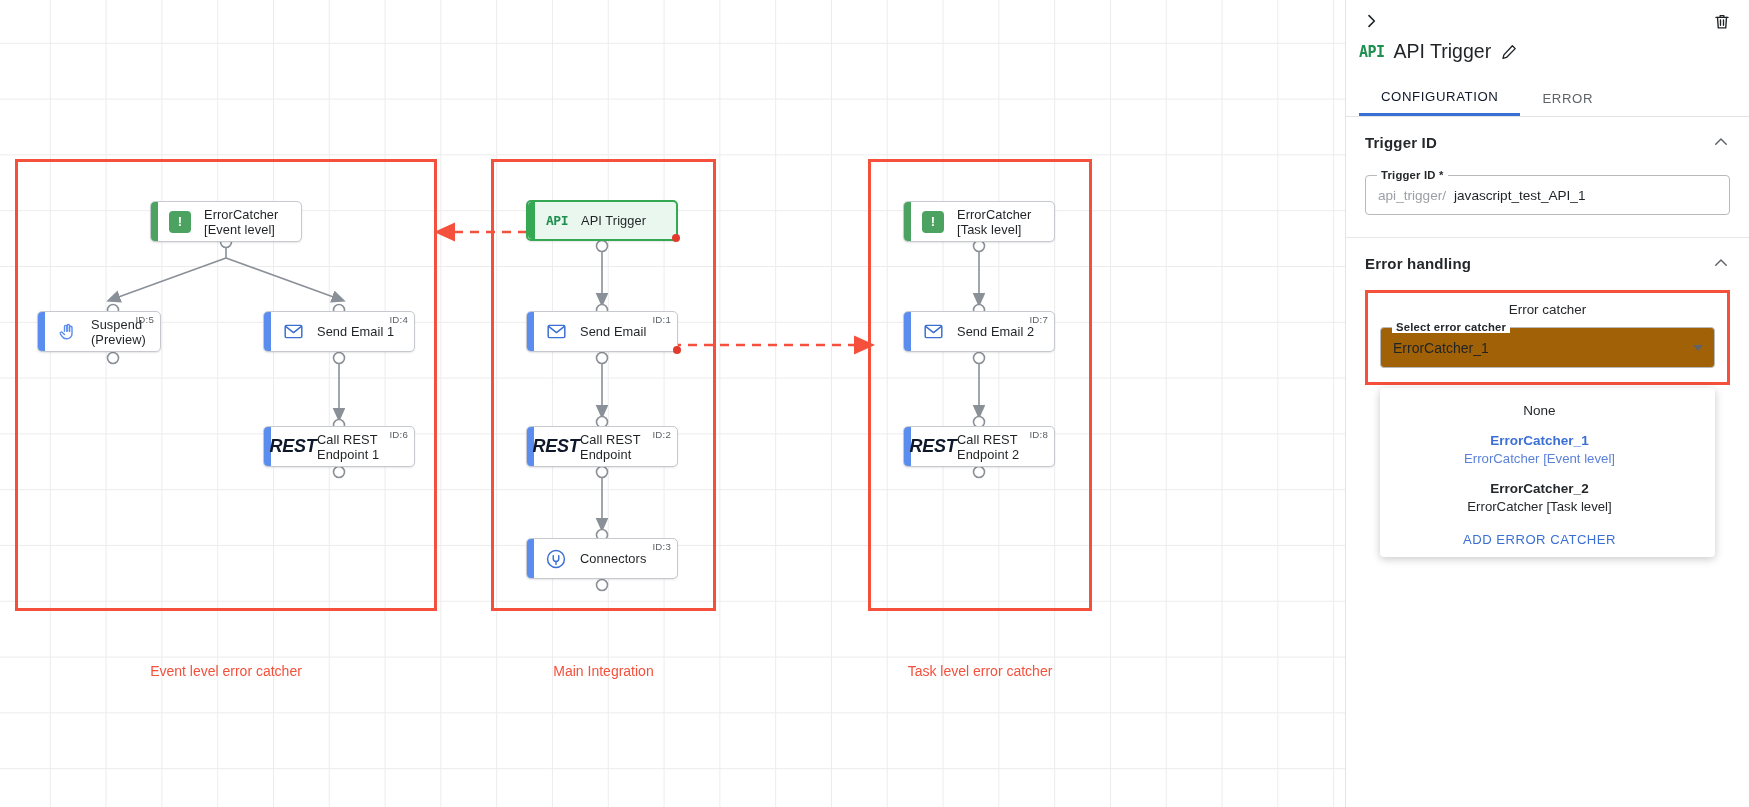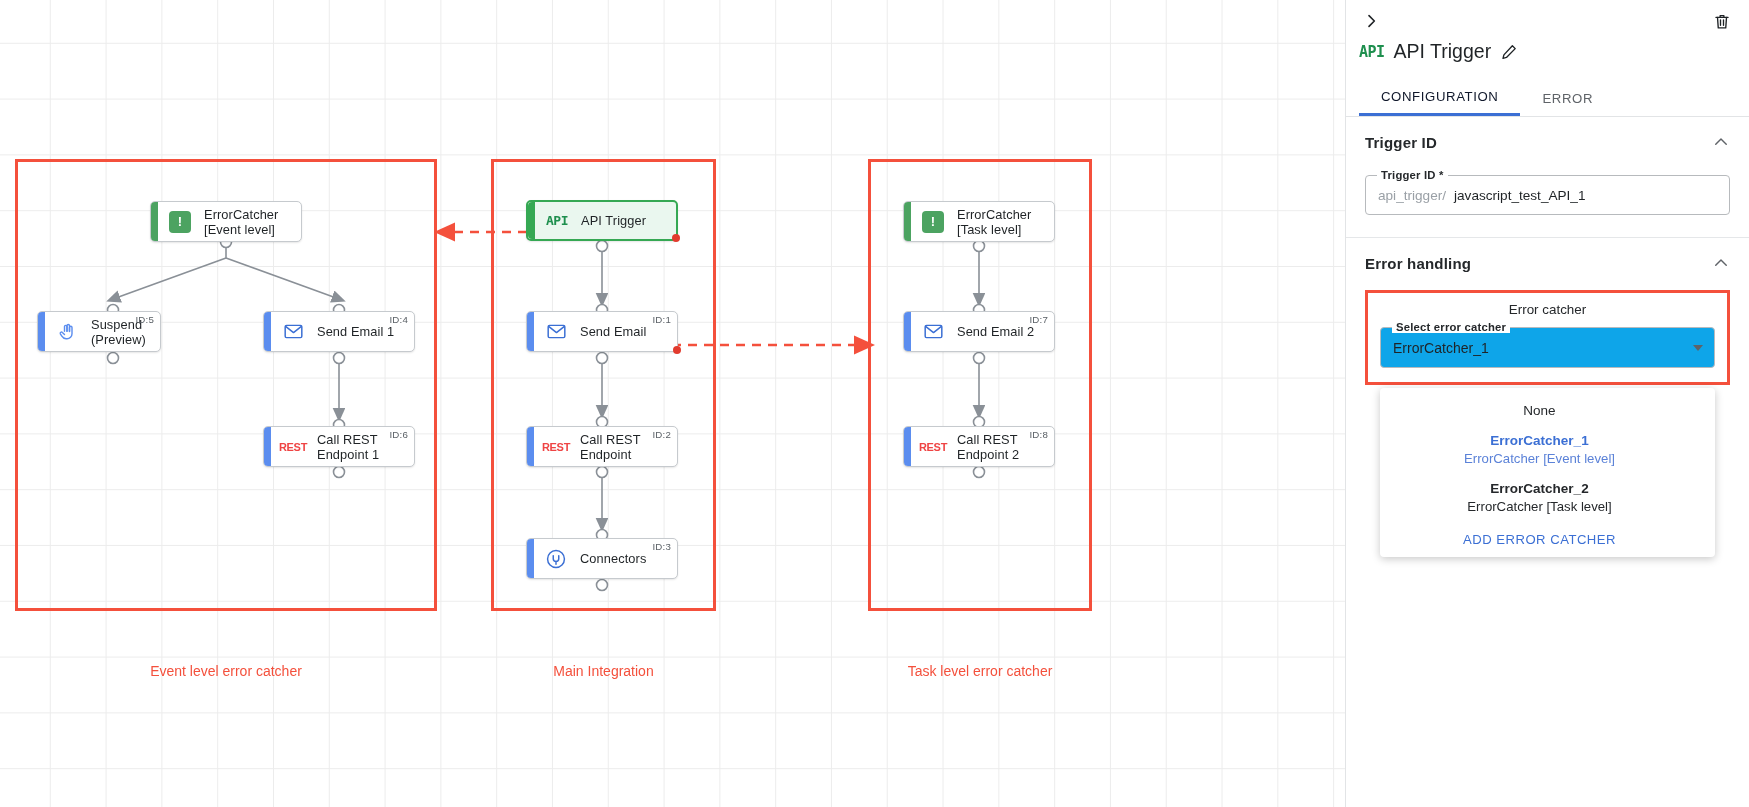--- a/index.html
+++ b/index.html
@@ -90,23 +90,24 @@
     position: absolute;
     width: 8px; height: 8px;
     border-radius: 50%;
     background: #e23b2e;
     right: -4px; bottom: -3px;
   }
   
   .rest-ico {
     font-family: "Liberation Sans", sans-serif;
     font-weight: bold;
-    font-size: 11px;
-    color: #ef4444;
+    font-size: 18px;
+    color: #0f172a;
     letter-spacing: -.3px;
+    font-style: italic;
   }
   .api-ico {
     font-family: "DejaVu Sans Mono", monospace;
     font-weight: bold;
     font-size: 13px;
     color: #1e8f4e;
     letter-spacing: -.5px;
   }
   .ec-ico {
     width: 22px; height: 22px; border-radius: 4px;
@@ -205,21 +206,21 @@
   }
   .err-label { font-size: 13.4px; color: #25282b; margin-bottom: 10px; }
   .select {
     position: relative;
     height: 41px;
     border: 1px solid #b7babd;
     border-radius: 4px;
     display: flex; align-items: center;
     padding: 0 12px;
     cursor: pointer;
-    background: #0ea5e9;
+    background: #a16207;
   }
   .select .legend {
     position: absolute;
     top: -7px; left: 11px;
     background: #ffffff;
     padding: 0 4px;
     font-size: 11.3px;
     font-weight: bold;
     color: #25282b;
     letter-spacing: .2px;

